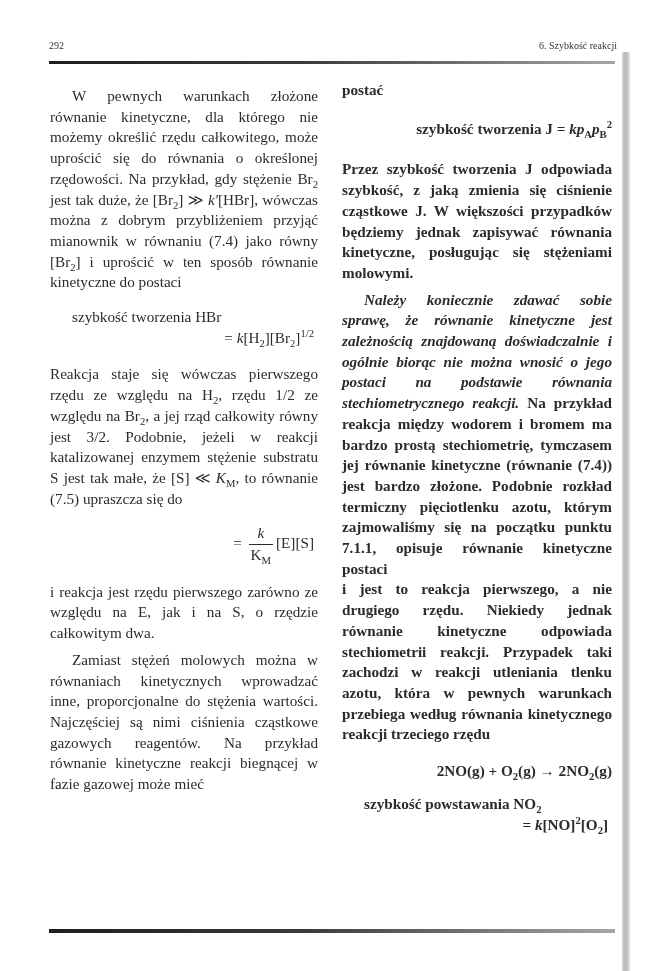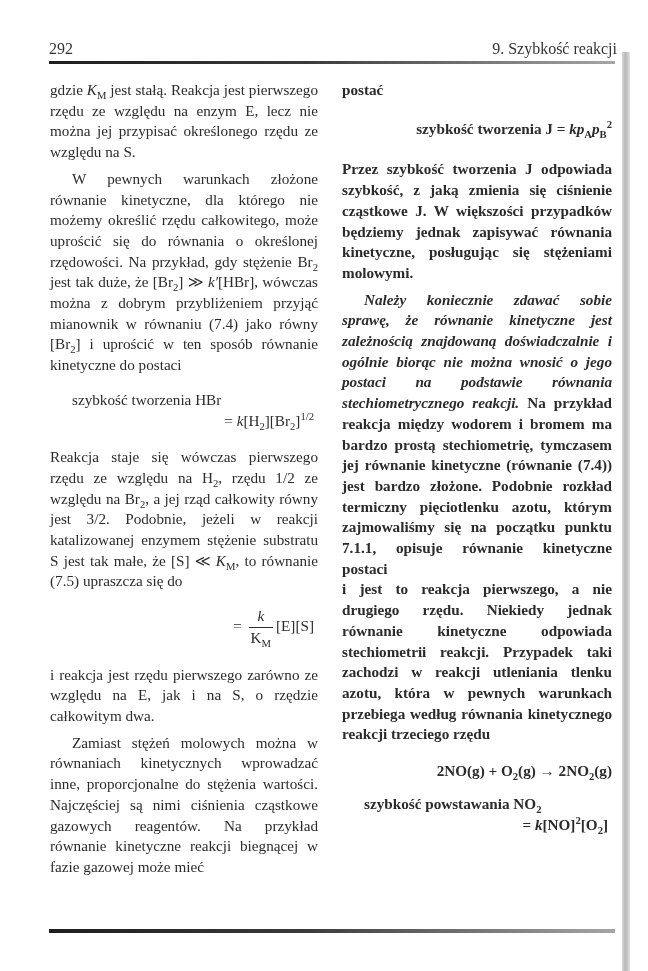--- a/index.html
+++ b/index.html
@@ -8,21 +8,21 @@
     background: #ffffff;
     font-family: "DejaVu Serif", "Liberation Serif", serif;
     color: #2a2a2a;
   }
   .page-edge {
     position: absolute; left: 622px; top: 52px; width: 8px; height: 919px;
     background: linear-gradient(to right, #d8d8d8, #b8b8b8 40%, #c8c8c8 70%, #e6e6e6);
   }
   .header {
     position: absolute; left: 49px; top: 40px; width: 568px; height: 20px;
-    font-family: "Liberation Serif", serif; font-size: 16px; color: #333;
+    font-family: "Liberation Serif", serif; font-size: 10px; color: #333;
   }
   .header .pno { position: absolute; left: 0; top: 0; }
   .header .chap { position: absolute; right: 0; top: 0; }
   .rule {
     position: absolute; left: 49px; height: 3px; width: 566px;
     background: linear-gradient(to right, #1e1e1e 0%, #3a3a3a 45%, #6a6a6a 70%, #a6a6a6 100%);
   }
   .rule.top { top: 61px; height: 3px; }
   .rule.bottom { top: 929px; height: 4px; }
 
@@ -46,26 +46,25 @@
   .frac .num { display: block; border-bottom: 1px solid #2b2b2b; padding: 0 2px; font-style: italic; }
   .frac .den { display: block; padding: 0 2px; }
 </style>
 </head>
 <body>
 
 <div class="page-edge"></div>
 
 <div class="header">
   <span class="pno">292</span>
-  <span class="chap">9. Szybkość reakcji</span>
+  <span class="chap">6. Szybkość reakcji</span>
 </div>
 <div class="rule top"></div>
 
 <div class="col left">
-  <p><span>gdzie </span><span class="it">K</span><sub>M</sub><span> jest stałą. Reakcja jest pierwszego rzędu ze względu na enzym E, lecz nie można jej przypisać określonego rzędu ze względu na S.</span></p>
   <div class="gap-s"></div>
   <p class="indent"><span>W pewnych warunkach złożone równanie kinetyczne, dla którego nie możemy określić rzędu całkowitego, może uprościć się do równania o określonej rzędowości. Na przykład, gdy stężenie Br</span><sub>2</sub><span> jest tak duże, że [Br</span><sub>2</sub><span>] ≫ </span><span class="it">k′</span><span>[HBr], wówczas można z dobrym przybliżeniem przyjąć mianownik w równaniu (7.4) jako równy [Br</span><sub>2</sub><span>] i uprościć w ten sposób równanie kinetyczne do postaci</span></p>
 
   <div class="eq-block">
     <div class="eq-line1">szybkość tworzenia HBr</div>
     <div class="eq-line2"><span>= </span><span class="it">k</span><span>[H</span><sub>2</sub><span>][Br</span><sub>2</sub><span>]</span><sup>1/2</sup></div>
   </div>
 
   <p><span>Reakcja staje się wówczas pierwszego rzędu ze względu na H</span><sub>2</sub><span>, rzędu 1/2 ze względu na Br</span><sub>2</sub><span>, a jej rząd całkowity równy jest 3/2. Podobnie, jeżeli w reakcji katalizowanej enzymem stężenie substratu S jest tak małe, że [S] ≪ </span><span class="it">K</span><sub>M</sub><span>, to równanie (7.5) upraszcza się do</span></p>
 

